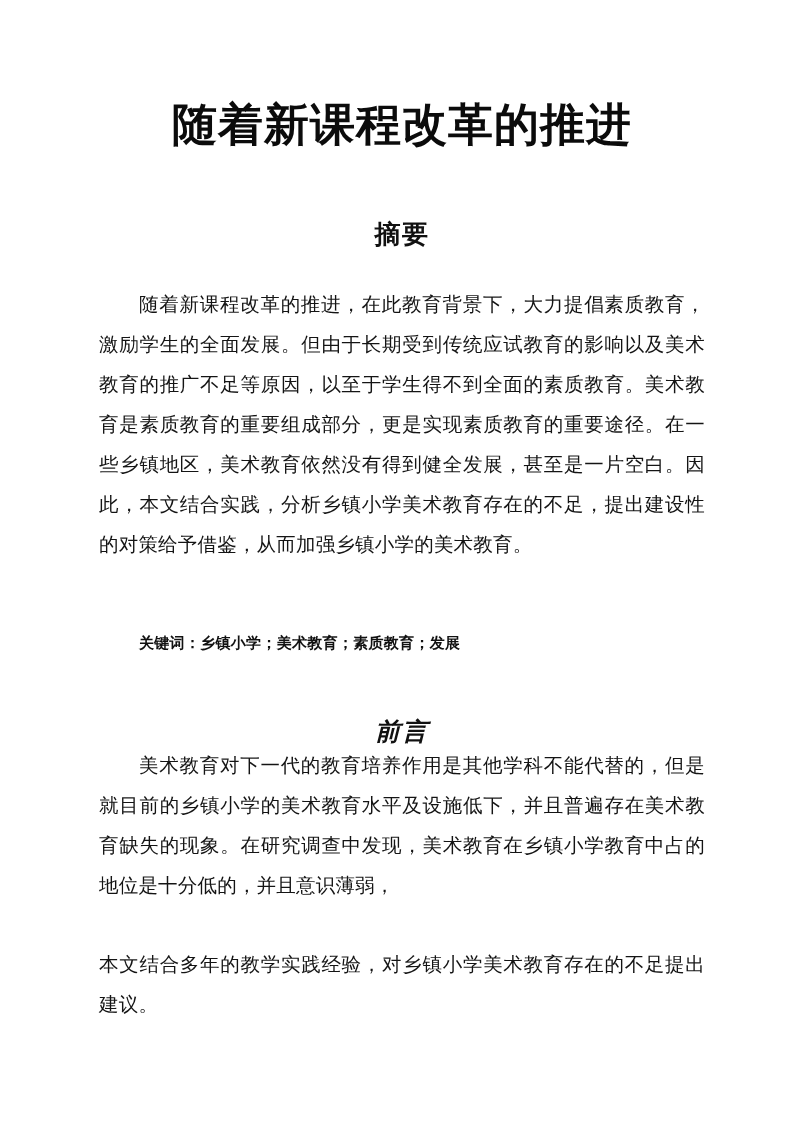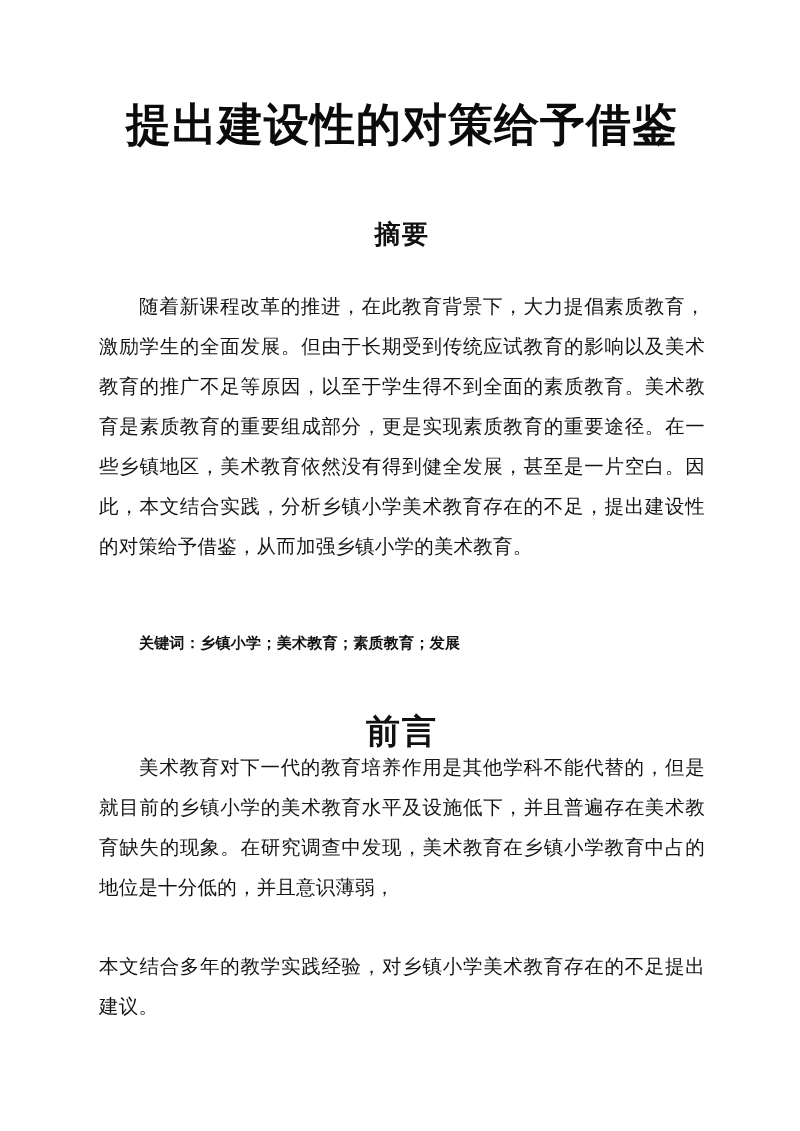--- a/index.html
+++ b/index.html
@@ -64,33 +64,34 @@
     width: 606px;
   }
   .sec-heading.abstract-heading {
     top: 219px;
     font-size: 26px;
     line-height: 30px;
     letter-spacing: 1.5px;
   }
   .sec-heading.preface-heading {
     top: 714px;
-    font-size: 34px;
+    font-size: 25px;
     line-height: 34px;
     letter-spacing: 2px;
+    font-style: italic;
   }
 
   
   .body-para {
     margin: 0;
     padding: 0;
     position: absolute;
     left: 0;
     width: 606px;
-    font-family: Liberation Sans, sans-serif;
+    font-family: Liberation Mono, monospace;
     font-size: 19.5px;
     line-height: 40px;
     text-align: justify;
     text-justify: inter-character;
     text-align-last: left;
     color: #141414;
     letter-spacing: 0.2px;
   }
   .body-para.indent {
     text-indent: 40px;
@@ -115,21 +116,21 @@
     color: #111111;
     letter-spacing: 0.3px;
   }
 </style>
 </head>
 <body>
 
 <div class="page">
   <div class="content">
 
-    <h1 class="doc-title">提出建设性的对策给予借鉴</h1>
+    <h1 class="doc-title">随着新课程改革的推进</h1>
 
     <h2 class="sec-heading abstract-heading">摘要</h2>
 
     <p class="body-para indent abstract-para">随着新课程改革的推进，在此教育背景下，大力提倡素质教育，激励学生的全面发展。但由于长期受到传统应试教育的影响以及美术教育的推广不足等原因，以至于学生得不到全面的素质教育。美术教育是素质教育的重要组成部分，更是实现素质教育的重要途径。在一些乡镇地区，美术教育依然没有得到健全发展，甚至是一片空白。因此，本文结合实践，分析乡镇小学美术教育存在的不足，提出建设性的对策给予借鉴，从而加强乡镇小学的美术教育。</p>
 
     <p class="keywords">关键词：乡镇小学；美术教育；素质教育；发展</p>
 
     <h2 class="sec-heading preface-heading">前言</h2>
 
     <p class="body-para indent preface-para-1">美术教育对下一代的教育培养作用是其他学科不能代替的，但是就目前的乡镇小学的美术教育水平及设施低下，并且普遍存在美术教育缺失的现象。在研究调查中发现，美术教育在乡镇小学教育中占的地位是十分低的，并且意识薄弱，</p>

